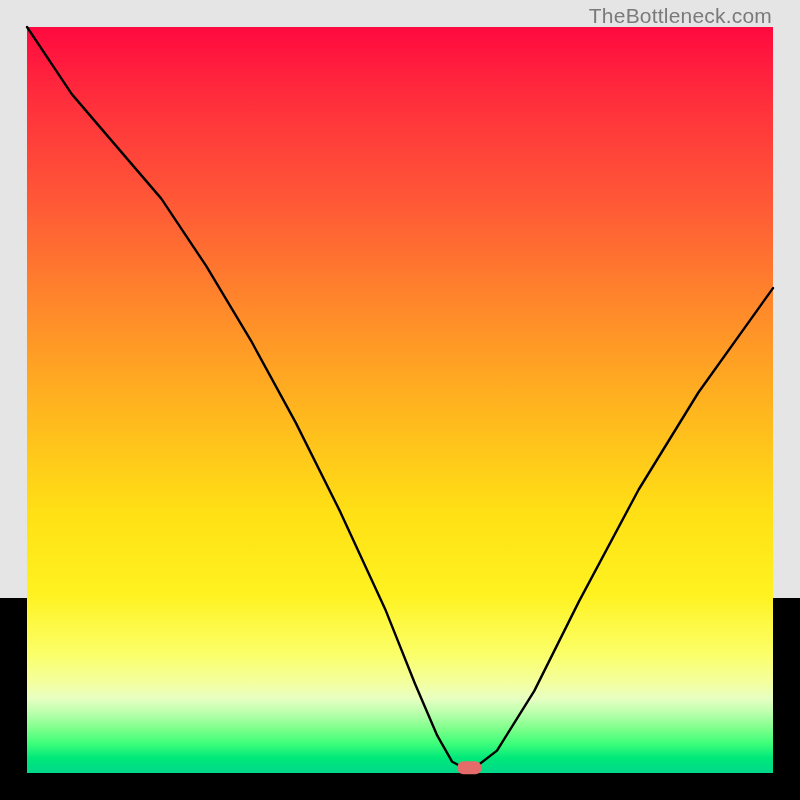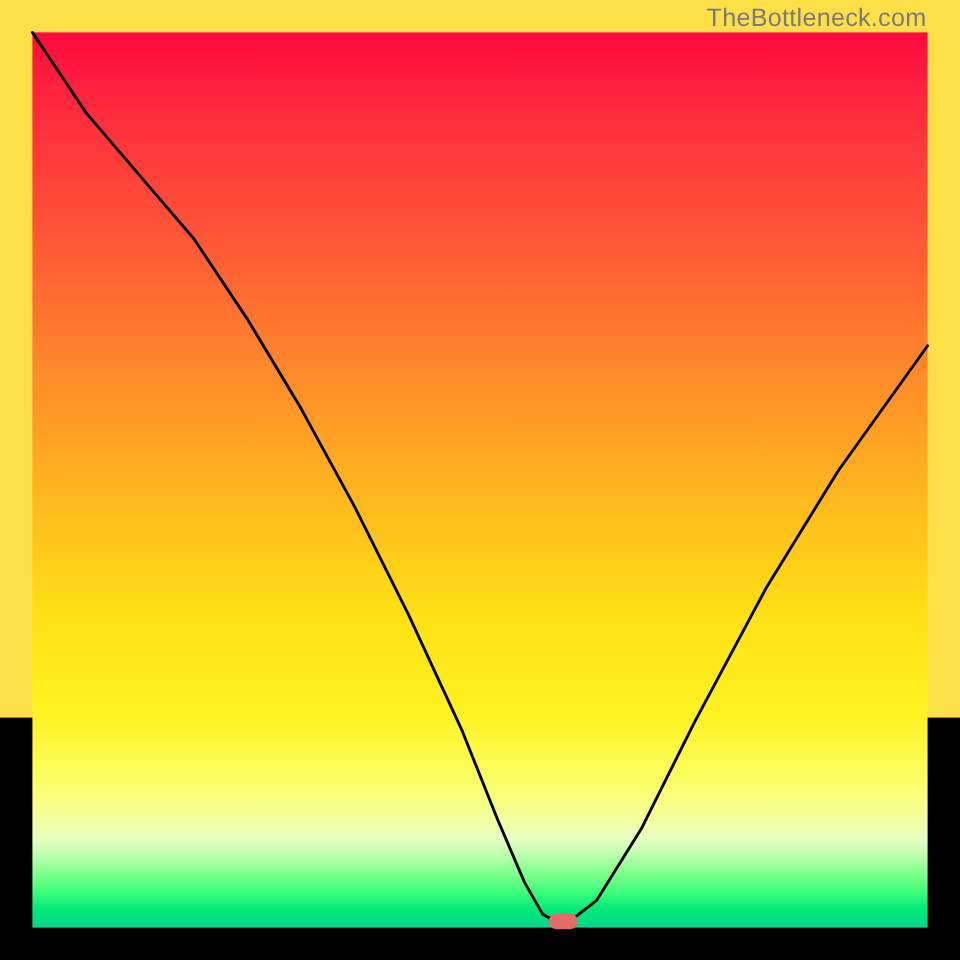--- a/index.html
+++ b/index.html
@@ -8,21 +8,21 @@
     width: 800px;
     height: 800px;
     background: #000;
     overflow: hidden;
     font-family: Arial, Helvetica, sans-serif;
   }
   .frame {
     position: relative;
     width: 800px;
     height: 598px;
-    background: #fde047;
+    background: #e5e5e5;
   }
   .plot {
     position: absolute;
     left: 27px;
     top: 27px;
     width: 746px;
     height: 746px;
     
     background: linear-gradient(
       to bottom,

